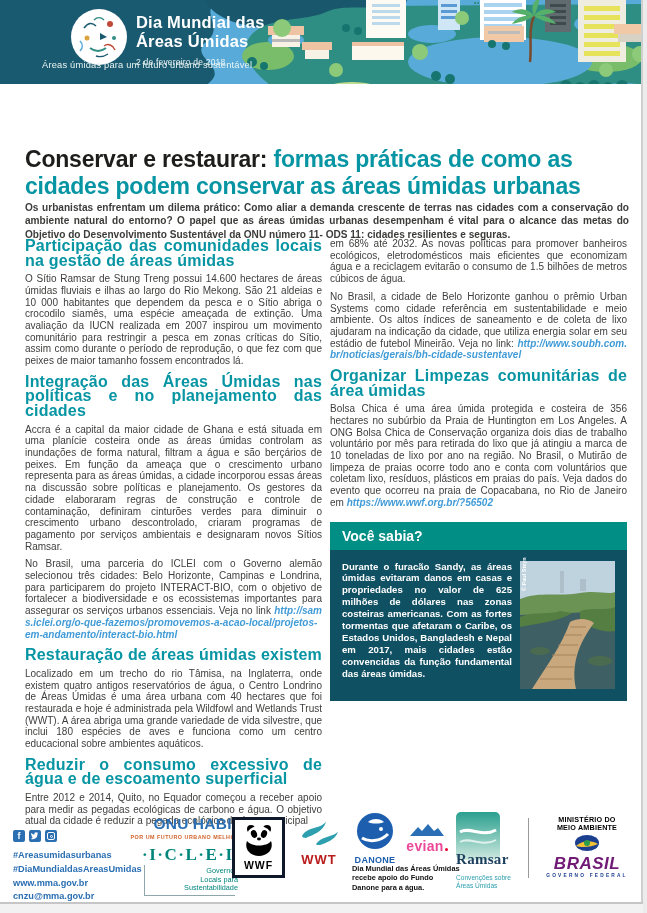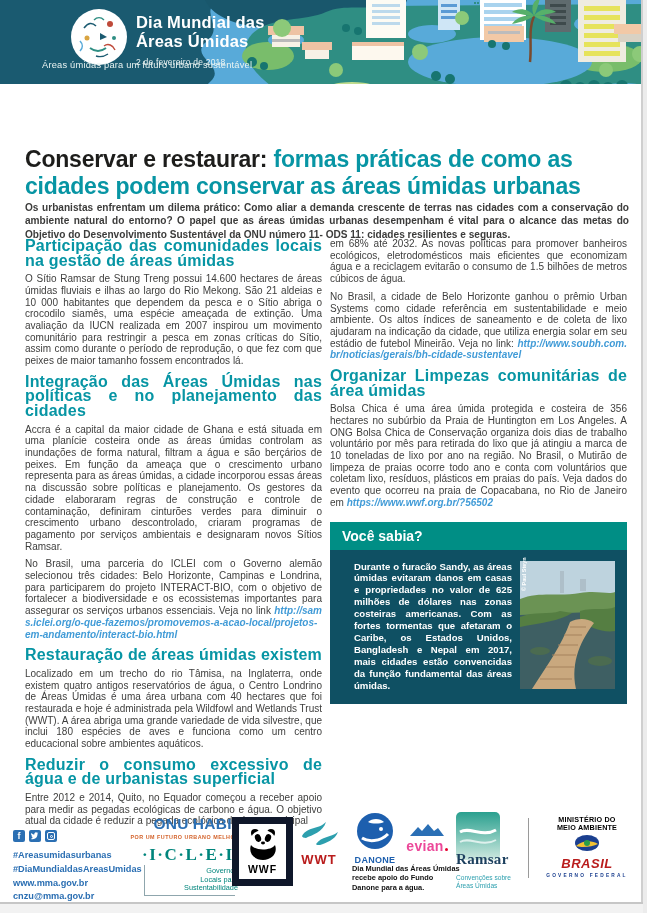--- a/index.html
+++ b/index.html
@@ -29,21 +29,21 @@
   .col p{font-size:10px;line-height:11.7px;color:#3e3e3d;text-align:justify;margin:0 0 6px;}
   .col h2{font-size:16px;line-height:14.6px;color:#0795a4;font-weight:bold;
           margin:8px 0 5px;text-align:justify;letter-spacing:0.2px;}
   .col h2.first{margin-top:1px;}
   a.doclink{color:#419bd7;font-style:italic;font-weight:bold;text-decoration:none;word-break:break-all;}
 
   
   .dyk{margin-top:13px;width:297px;}
   .dyk-head{background:#008e85;color:#ffffff;font-weight:bold;font-size:14px;
             padding:6px 18px 6px 12px;}
-  .dyk-body{background:#0f5063;color:#ffffff;padding:11px 12px 12px 24px;overflow:hidden;}
+  .dyk-body{background:#0f5063;color:#ffffff;padding:11px 12px 12px 12px;overflow:hidden;}
   .dyk-photo{float:right;width:95px;height:128px;margin-left:8px;position:relative;}
   .dyk-text{font-size:9.6px;line-height:11.9px;font-weight:bold;text-align:justify;}
   .photo-credit{position:absolute;left:1px;top:30px;color:#ffffff;font-size:5.5px;
                 transform:rotate(-90deg);transform-origin:left top;white-space:nowrap;font-weight:bold;}
 
   
   .f-social{position:absolute;left:13px;top:830px;display:flex;gap:4px;}
   .soc{width:12px;height:12px;background:#2b6fb3;border-radius:2px;color:#fff;
        font-size:9px;font-weight:bold;text-align:center;line-height:12px;}
   .ig-outline{width:6px;height:6px;border:1px solid #fff;border-radius:2px;margin:2px auto 0;position:relative;}
@@ -57,21 +57,21 @@
            color:#2b6fb3;font-weight:bold;font-size:15.5px;letter-spacing:0.3px;margin-left:44px;}
   .onu-tag{color:#d3622a;font-size:5.4px;font-weight:bold;letter-spacing:0.5px;margin-top:1px;}
 
   .f-iclei{position:absolute;left:142px;top:845px;width:110px;}
   .iclei-word{font-family:"Liberation Serif",serif;font-weight:bold;color:#00857c;
               font-size:17px;letter-spacing:1.5px;}
   .iclei-sub{color:#00857c;font-size:7.3px;line-height:8.6px;text-align:right;width:96px;margin-top:2px;}
   .iclei-bracket{position:absolute;left:2px;top:20px;width:90px;height:30px;
                  border-left:1px solid #8fa6ad;border-bottom:1px solid #8fa6ad;}
 
-  .f-wwf{position:absolute;left:232px;top:817px;width:47px;height:55px;border:7px solid #0f172a;
+  .f-wwf{position:absolute;left:232px;top:817px;width:47px;height:55px;border:3px solid #0f172a;
          background:#fff;text-align:center;}
   .wwf-word{font-weight:bold;font-size:10.5px;color:#000;letter-spacing:1px;margin-top:-2px;}
 
   .f-wwt{position:absolute;left:293px;top:820px;width:52px;text-align:center;}
   .wwt-word{font-weight:bold;font-size:13px;color:#b91c1c;letter-spacing:1px;margin-top:2px;}
 
   .f-danone{position:absolute;left:352px;top:812px;width:46px;text-align:center;}
   .danone-word{color:#1d5fae;font-weight:bold;font-size:9px;letter-spacing:0.3px;margin-top:1px;}
 
   .f-evian{position:absolute;left:405px;top:822px;width:44px;text-align:center;}
@@ -84,21 +84,21 @@
   .f-ramsar{position:absolute;left:456px;top:812px;width:62px;text-align:left;}
   .ramsar-word{font-family:"Liberation Serif",serif;font-weight:bold;color:#1c3f5e;
                font-size:15px;margin-top:-13px;letter-spacing:0.3px;}
   .ramsar-sub{color:#2d9fae;font-size:6.6px;line-height:7.8px;margin-top:6px;}
 
   .f-divider{position:absolute;left:528px;top:818px;width:1px;height:60px;background:#9a9a9a;}
 
   .f-ministry{position:absolute;left:537px;top:816px;width:100px;text-align:center;
               color:#000;font-weight:bold;font-size:7.2px;line-height:8.4px;letter-spacing:0.2px;}
   .f-brasil{position:absolute;left:537px;top:834px;width:100px;text-align:center;}
-  .brasil-word{color:#b91c1c;font-weight:bold;font-style:italic;font-size:13px;
+  .brasil-word{color:#701a75;font-weight:bold;font-style:italic;font-size:17px;
                letter-spacing:0.5px;line-height:16px;}
   .brasil-sub{color:#1b3f8f;font-size:4.8px;letter-spacing:2.2px;font-weight:bold;margin-top:1px;}
 
   
   .edge-right{position:absolute;left:641px;top:0;width:2px;height:905px;background:#cfcfcf;}
   .edge-right-fill{position:absolute;left:643px;top:0;width:4px;height:913px;background:#ececec;}
   .edge-bottom{position:absolute;left:0;top:902px;width:643px;height:2px;background:#c6c6c6;}
   .edge-bottom-fill{position:absolute;left:0;top:904px;width:643px;height:9px;background:#f2f2f2;}
 </style>
 </head>
@@ -240,21 +240,21 @@
   <p class="intro">Os urbanistas enfrentam um dilema prático: Como aliar a demanda crescente de terras nas cidades com a conservação do ambiente natural do entorno? O papel que as áreas úmidas urbanas desempenham é vital para o alcance das metas do Objetivo do Desenvolvimento Sustentável da ONU número 11- ODS 11: cidades resilientes e seguras.</p>
 
   <section class="col col-left">
     <h2 class="first">Participação das comunidades locais na gestão de áreas úmidas</h2>
     <p>O Sítio Ramsar de Stung Treng possui 14.600 hectares de áreas úmidas fluviais e ilhas ao largo do Rio Mekong. São 21 aldeias e 10 000 habitantes que dependem da pesca e o Sítio abriga o crocodilo siamês, uma espécie ameaçada de extinção. Uma avaliação da IUCN realizada em 2007 inspirou um movimento comunitário para restringir a pesca em zonas críticas do Sítio, assim como durante o período de reprodução, o que fez com que peixes de maior tamanho fossem encontrados lá.</p>
     <h2>Integração das Áreas Úmidas nas políticas e no planejamento das cidades</h2>
     <p>Accra é a capital da maior cidade de Ghana e está situada em uma planície costeira onde as áreas úmidas controlam as inundações de forma natural, filtram a água e são berçários de peixes. Em função da ameaça que o crescimento urbano representa para as áreas úmidas, a cidade incorporou essas áreas na discussão sobre políticas e planejamento. Os gestores da cidade elaboraram regras de construção e controle de contaminação, definiram cinturões verdes para diminuir o crescimento urbano descontrolado, criaram programas de pagamento por serviços ambientais e designaram novos Sítios Ramsar.</p>
     <p><span>No Brasil, uma parceria do ICLEI com o Governo alemão selecionou três cidades: Belo Horizonte, Campinas e Londrina, para participarem do projeto INTERACT-BIO, com o objetivo de fortalecer a biodiversidade e os ecossistemas importantes para assegurar os serviços urbanos essenciais. Veja no link </span><a class="doclink" href="#">http://sams.iclei.org/o-que-fazemos/promovemos-a-acao-local/projetos-em-andamento/interact-bio.html</a></p>
     <h2>Restauração de áreas úmidas existem</h2>
     <p>Localizado em um trecho do rio Tâmisa, na Inglaterra, onde existem quatro antigos reservatórios de água, o Centro Londrino de Áreas Úmidas é uma área urbana com 40 hectares que foi restaurada e hoje é administrada pela Wildfowl and Wetlands Trust (WWT). A área abriga uma grande variedade de vida silvestre, que inclui 180 espécies de aves e funciona como um centro educacional sobre ambientes aquáticos.</p>
-    <h2>Reduzir o consumo excessivo de água e de urbanistas superficial</h2>
+    <h2>Reduzir o consumo excessivo de água e de escoamento superficial</h2>
     <p>Entre 2012 e 2014, Quito, no Equador começou a receber apoio para medir as pegadas ecológicas de carbono e água. O objetivo atual da cidade é reduzir a pegada ecológica de água municipal</p>
   </section>
 
   <section class="col col-right">
     <p>em 68% até 2032. As novas políticas para promover banheiros ecológicos, eletrodomésticos mais eficientes que economizam água e a reciclagem evitarão o consumo de 1.5 bilhões de metros cúbicos de água.</p>
     <p><span>No Brasil, a cidade de Belo Horizonte ganhou o prêmio Urban Systems como cidade referência em sustentabilidade e meio ambiente. Os altos índices de saneamento e de coleta de lixo ajudaram na indicação da cidade, que utiliza energia solar em seu estádio de futebol Mineirão. Veja no link: </span><a class="doclink" href="#">http://www.soubh.com.br/noticias/gerais/bh-cidade-sustentavel</a></p>
     <h2>Organizar Limpezas comunitárias de área úmidas</h2>
     <p><span>Bolsa Chica é uma área úmida protegida e costeira de 356 hectares no subúrbio da Praia de Huntington em Los Angeles. A ONG Bolsa Chica de Conservação organiza dois dias de trabalho voluntário por mês para retirada do lixo que já atingiu a marca de 10 toneladas de lixo por ano na região. No Brasil, o Mutirão de limpeza de praias ocorre todo ano e conta com voluntários que coletam lixo, resíduos, plásticos em praias do país. Veja dados do evento que ocorreu na praia de Copacabana, no Rio de Janeiro em </span><a class="doclink" href="#">https://www.wwf.org.br/?56502</a></p>
 
     <aside class="dyk">

